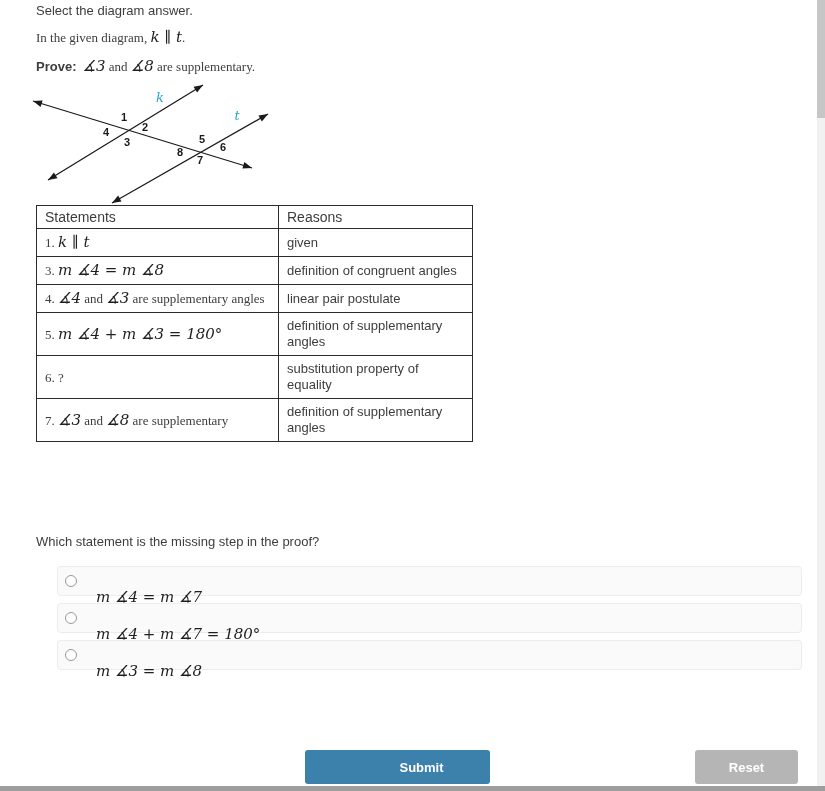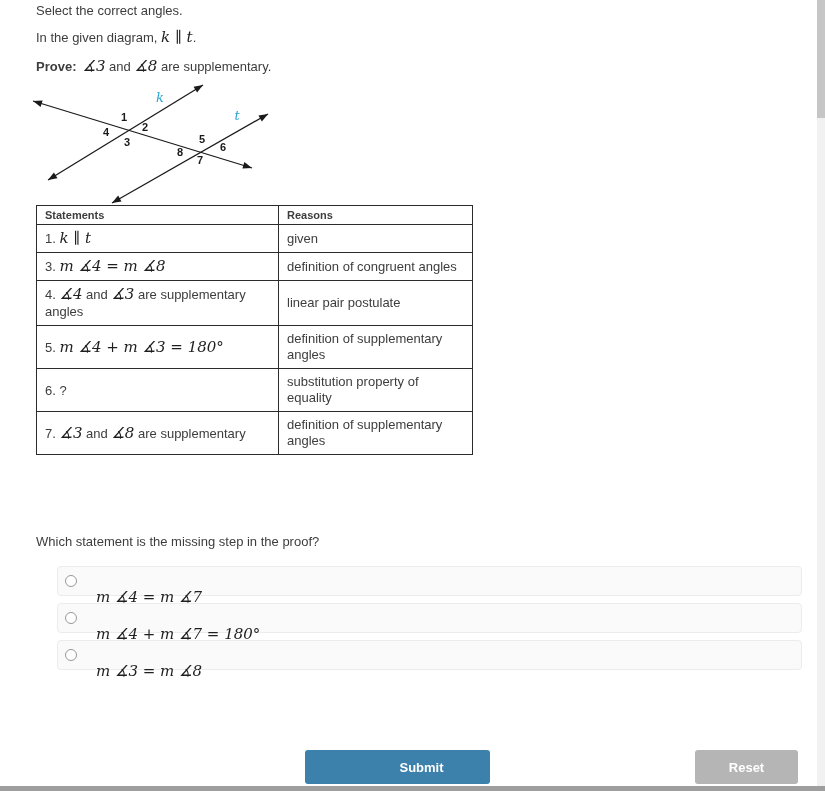--- a/index.html
+++ b/index.html
@@ -18,21 +18,21 @@
   .prove-line  { top:57px; left:36px; font-size:13px; }
   .prove-label { font-weight:700; margin-right:6px; }
 
   .math {
     font-family:"DejaVu Serif", serif;
     font-style:italic;
     font-size:15px;
     color:#1f1f1f;
     margin-top:32px;
   }
-  .plain { font-family:Liberation Sans, sans-serif; }
+  .plain { font-family:Liberation Serif, serif; }
 
   .diagram { top:82px; left:28px; }
   .dline { stroke:#1a1a1a; stroke-width:1.3; }
   .arrowhead { fill:#1a1a1a; }
   .angle-num {
     font-family:"Liberation Sans", sans-serif;
     font-size:11px; font-weight:700; fill:#1a1a1a;
     text-anchor:middle;
   }
   .line-label {
@@ -46,21 +46,21 @@
     border-collapse:collapse;
     font-size:13px;
     background:#fff;
   }
   .col-statements { width:242px; }
   .proof-table th, .proof-table td {
     border:1px solid #2b2b2b;
     text-align:left;
     vertical-align:middle;
   }
-  .proof-table th { font-weight:700; padding:3px 8px; font-size:11px; }
+  .proof-table th { font-weight:400; padding:3px 8px; font-size:14px; }
   .proof-table td { padding:5px 8px; }
   .statement-cell { line-height:17px; }
   .statement-cell .math { font-size:15px; }
   .reason-cell { line-height:16px; }
 
   .question { top:534px; left:36px; font-size:13px;text-align:center; }
 
   .options { top:566px; left:57px; width:745px; }
   .option {
     height:30px; margin-bottom:7px;
@@ -95,21 +95,21 @@
     border-radius:3px; cursor:pointer;
   }
 
   .scrollbar-track { top:0; right:0; width:8px; height:786px; background:#f1f1f1; }
   .scrollbar-thumb { top:0; right:0; width:8px; height:118px; background:#c6c6c6; }
   .bottom-bar { left:0; bottom:0; width:825px; height:5px; background:#9e9e9e; }
 </style>
 </head>
 <body>
 
-<div class="abs instruction">Select the correct angles.</div>
+<div class="abs instruction">Select the diagram answer.</div>
 
 <div class="abs given-line"><span class="plain">In the given diagram, </span><span class="math">k ∥ t</span><span class="plain">.</span></div>
 
 <div class="abs prove-line"><span class="prove-label">Prove:</span><span><span class="math">∡3</span><span class="plain"> and </span><span class="math">∡8</span><span class="plain"> are supplementary.</span></span></div>
 
 <svg class="abs diagram" width="260" height="125" viewBox="0 0 260 125">
   <line class="dline" x1="5" y1="19" x2="224" y2="86"></line>
   <line class="dline" x1="20" y1="98" x2="175" y2="3"></line>
   <line class="dline" x1="84" y1="121" x2="240" y2="32"></line>
 

